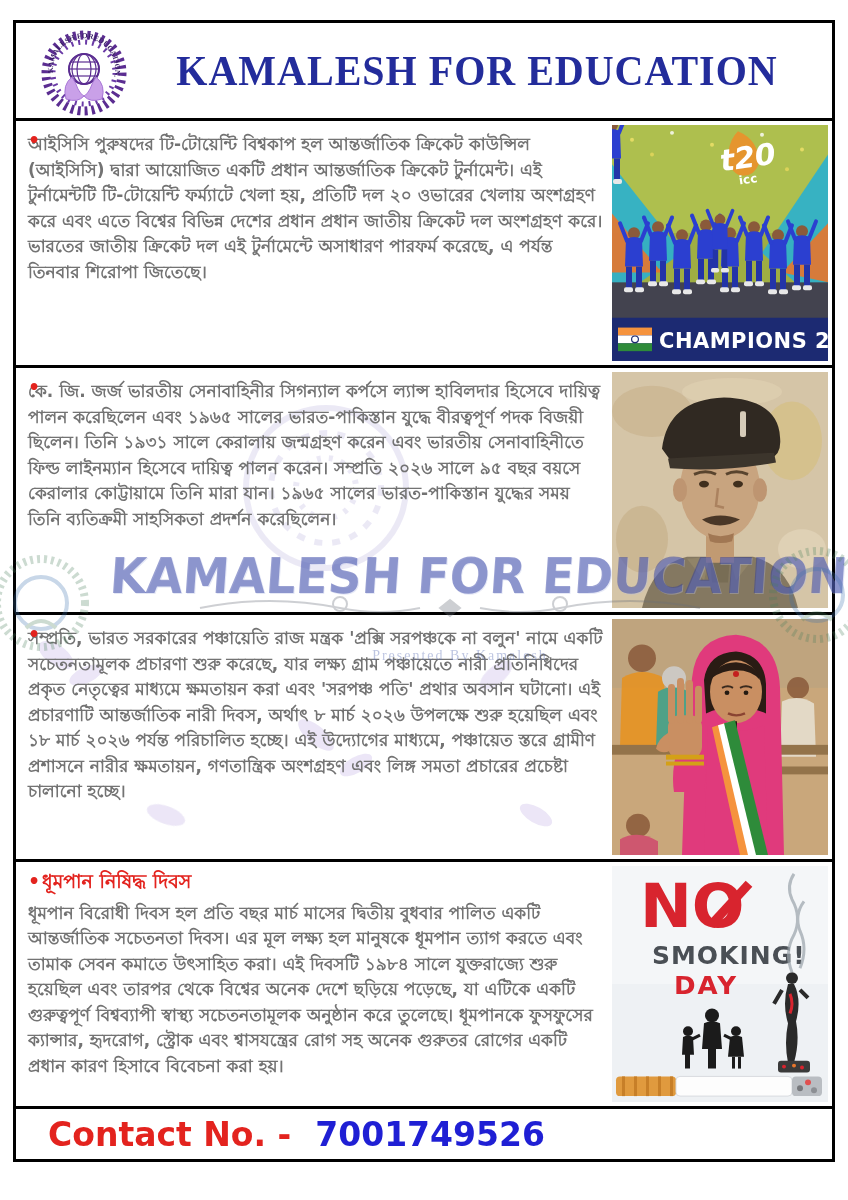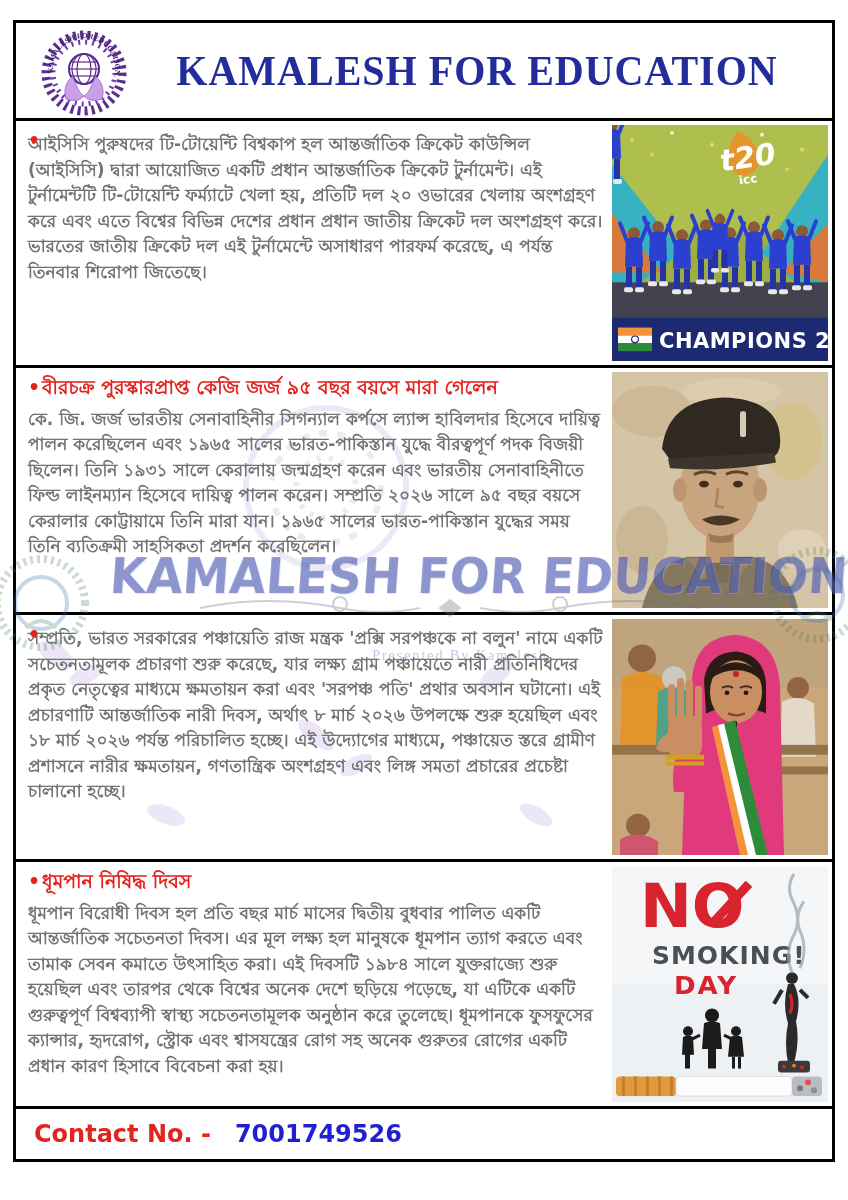--- a/index.html
+++ b/index.html
@@ -39,22 +39,22 @@
     color:#737373; font-weight:600; font-size:17px; line-height:1.5;
     margin-top:5px; letter-spacing:0;
   }
   .imgcol {
     flex:0 0 220px; padding:4px 4px 4px 0; display:flex; align-items:stretch;
     position:relative; z-index:2;
   }
   .imgcol svg { width:216px; height:100%; display:block; }
   
   .footer {
-    flex:1; display:flex; align-items:center; padding-left:18px;
-    font-size:24px; font-weight:bold; background:#fff; position:relative; z-index:5;
+    flex:1; display:flex; align-items:center; padding-left:32px;
+    font-size:33px; font-weight:bold; background:#fff; position:relative; z-index:5;
   }
   .footer .lab { color:#e3231e; }
   .footer .phone { color:#1f1fd4; margin-left:24px; }
   
   .wm-layer { position:absolute; inset:0; pointer-events:none; z-index:40; }
   .wm-main {
     position:absolute; left:110px; top:548px; width:730px; text-align:center;
     font-weight:bold; font-size:47px; color:rgba(43,58,160,0.48);
     letter-spacing:0px; transform:skewX(-4deg) scaleY(1.05);
     white-space:nowrap; text-shadow:1px 1px 0 rgba(180,190,230,0.35);
@@ -171,21 +171,20 @@
       <svg class="bg-orn" style="left:180px;top:20px;" width="260" height="200" viewBox="0 0 260 200">
         <g stroke="#8a7bc8" fill="none" opacity="0.16" stroke-width="6">
           <circle cx="130" cy="100" r="80"></circle>
             <circle cx="130" cy="100" r="55" stroke-dasharray="8 10"></circle>
           <circle cx="130" cy="100" r="30" stroke-dasharray="4 8"></circle>
         </g>
       </svg>
       <div class="txtcol">
         <div class="heading">
           <span class="bullet">•</span>
-          <span>বীরচক্র পুরস্কারপ্রাপ্ত কেজি জর্জ ৯৫ বছর বয়সে মারা গেলেন</span>
         </div>
         <div class="body">কে. জি. জর্জ ভারতীয় সেনাবাহিনীর সিগন্যাল কর্পসে ল্যান্স হাবিলদার হিসেবে দায়িত্ব পালন করেছিলেন এবং ১৯৬৫ সালের ভারত-পাকিস্তান যুদ্ধে বীরত্বপূর্ণ পদক বিজয়ী ছিলেন। তিনি ১৯৩১ সালে কেরালায় জন্মগ্রহণ করেন এবং ভারতীয় সেনাবাহিনীতে ফিল্ড লাইনম্যান হিসেবে দায়িত্ব পালন করেন। সম্প্রতি ২০২৬ সালে ৯৫ বছর বয়সে কেরালার কোট্টায়ামে তিনি মারা যান। ১৯৬৫ সালের ভারত-পাকিস্তান যুদ্ধের সময় তিনি ব্যতিক্রমী সাহসিকতা প্রদর্শন করেছিলেন।</div>
       </div>
       <div class="imgcol">
         <svg viewBox="0 0 216 240" preserveAspectRatio="none">
           <rect width="216" height="240" fill="#d8cbb0"></rect>
           <ellipse cx="40" cy="40" rx="40" ry="26" fill="#cab894" opacity="0.7"></ellipse>
           <ellipse cx="180" cy="70" rx="30" ry="40" fill="#d9c27a" opacity="0.55"></ellipse>
           <ellipse cx="30" cy="170" rx="26" ry="34" fill="#c4b08a" opacity="0.6"></ellipse>
           <ellipse cx="190" cy="180" rx="24" ry="20" fill="#e6dcc4" opacity="0.8"></ellipse>

